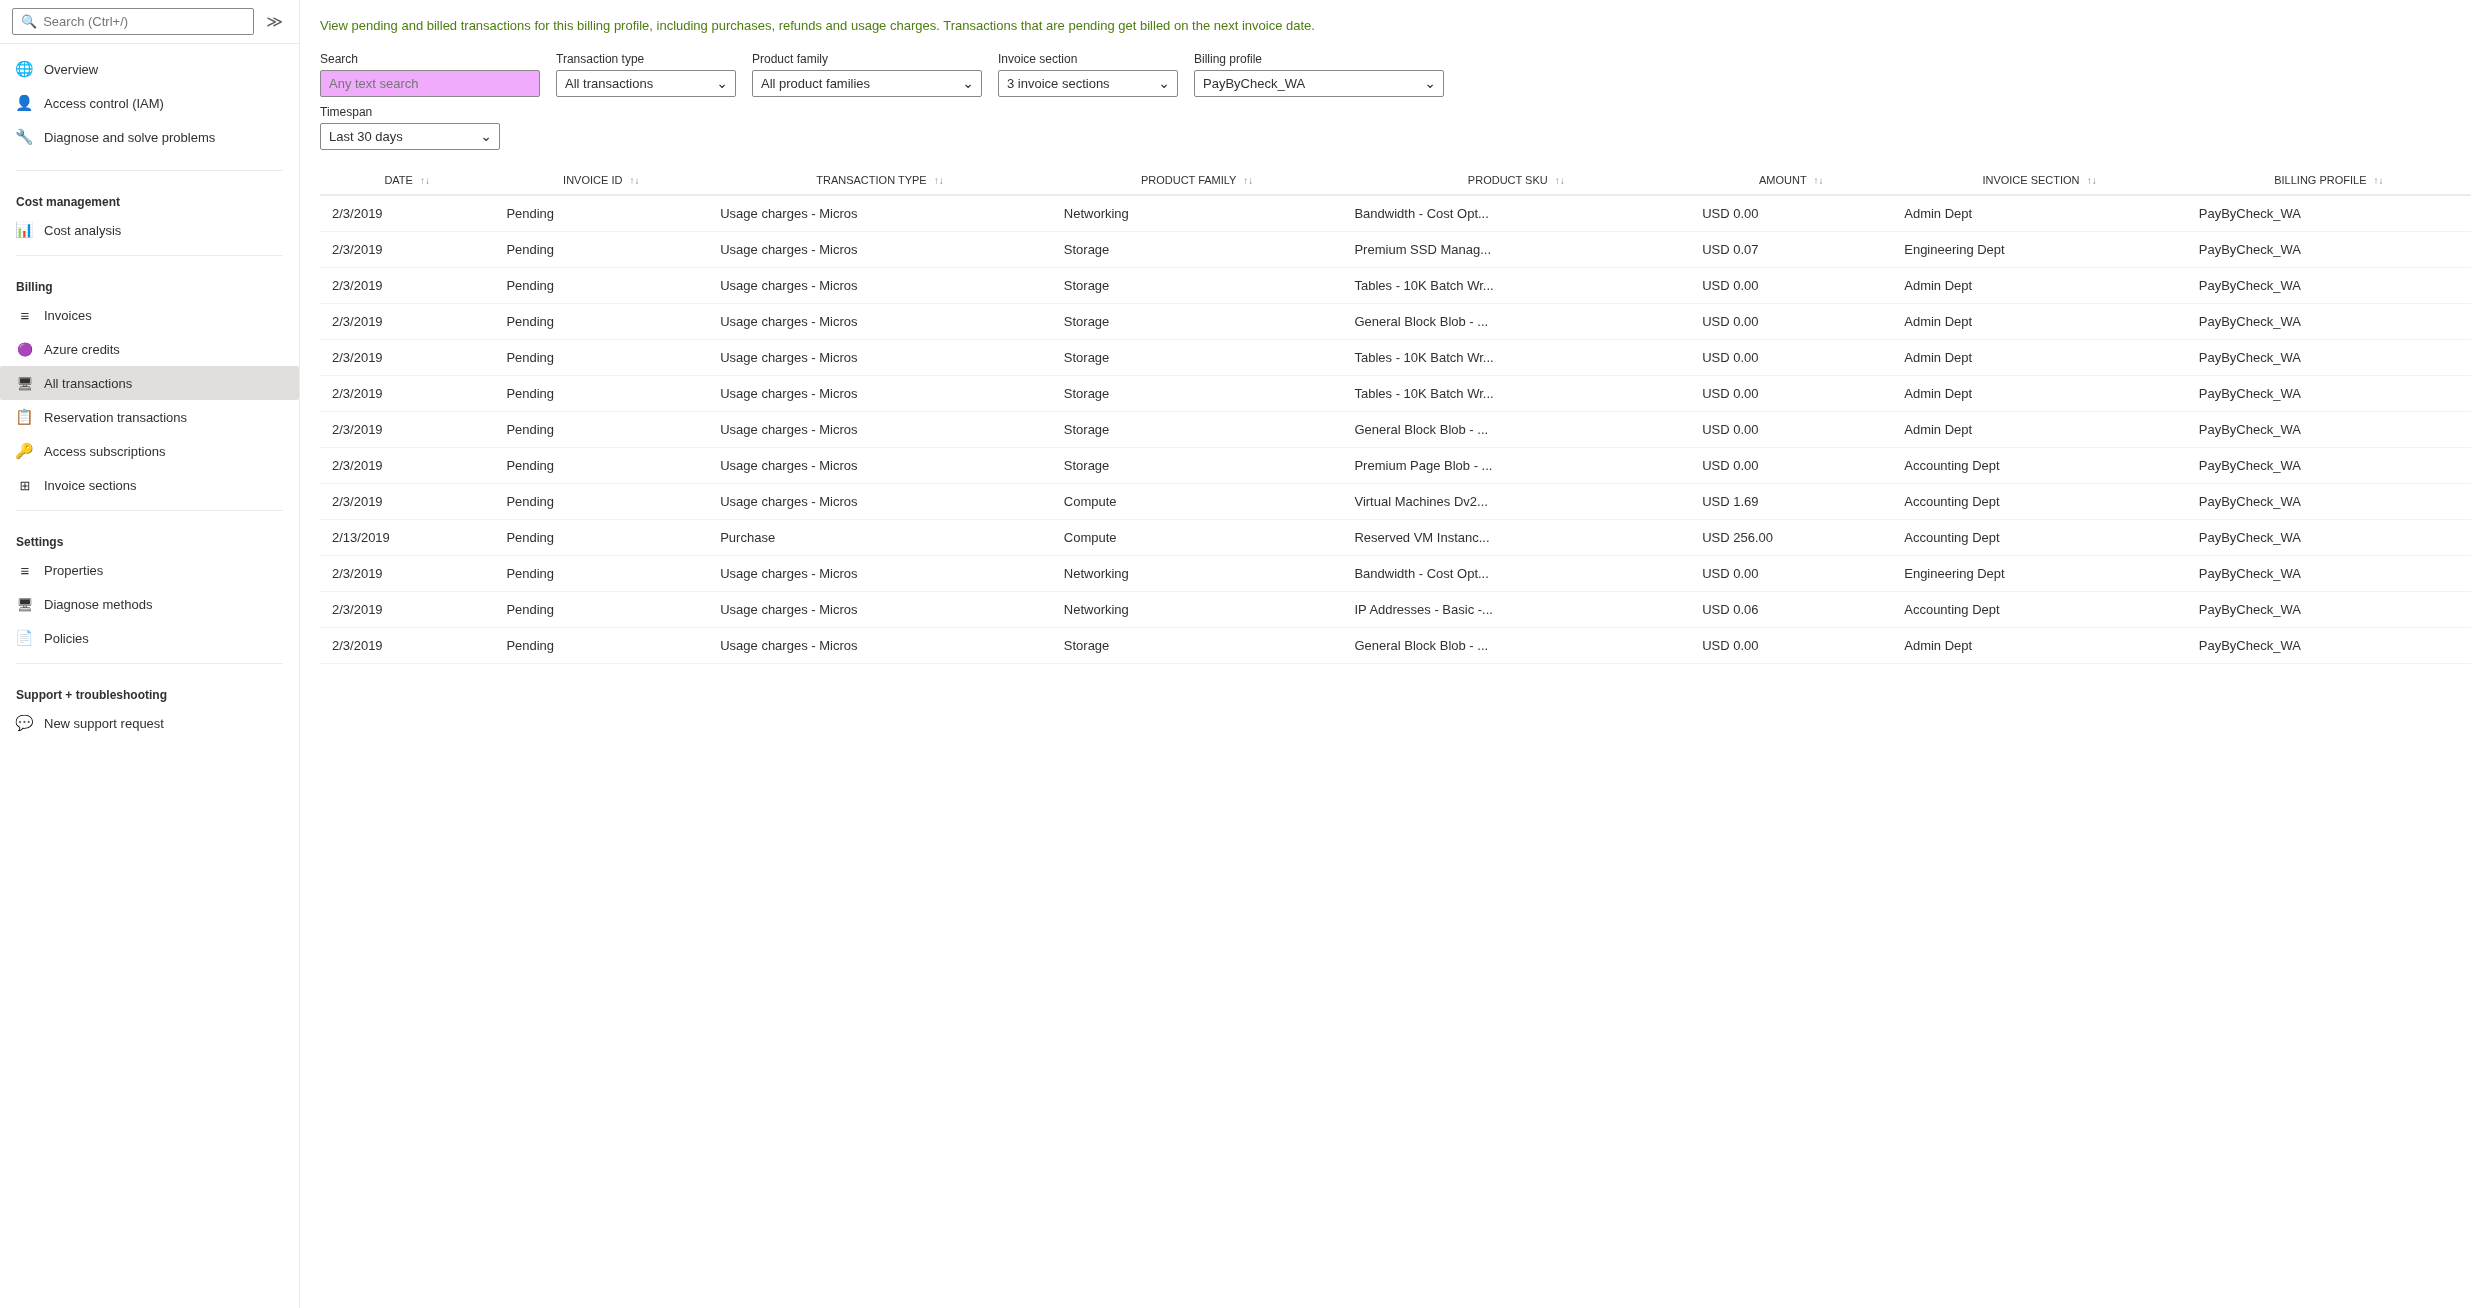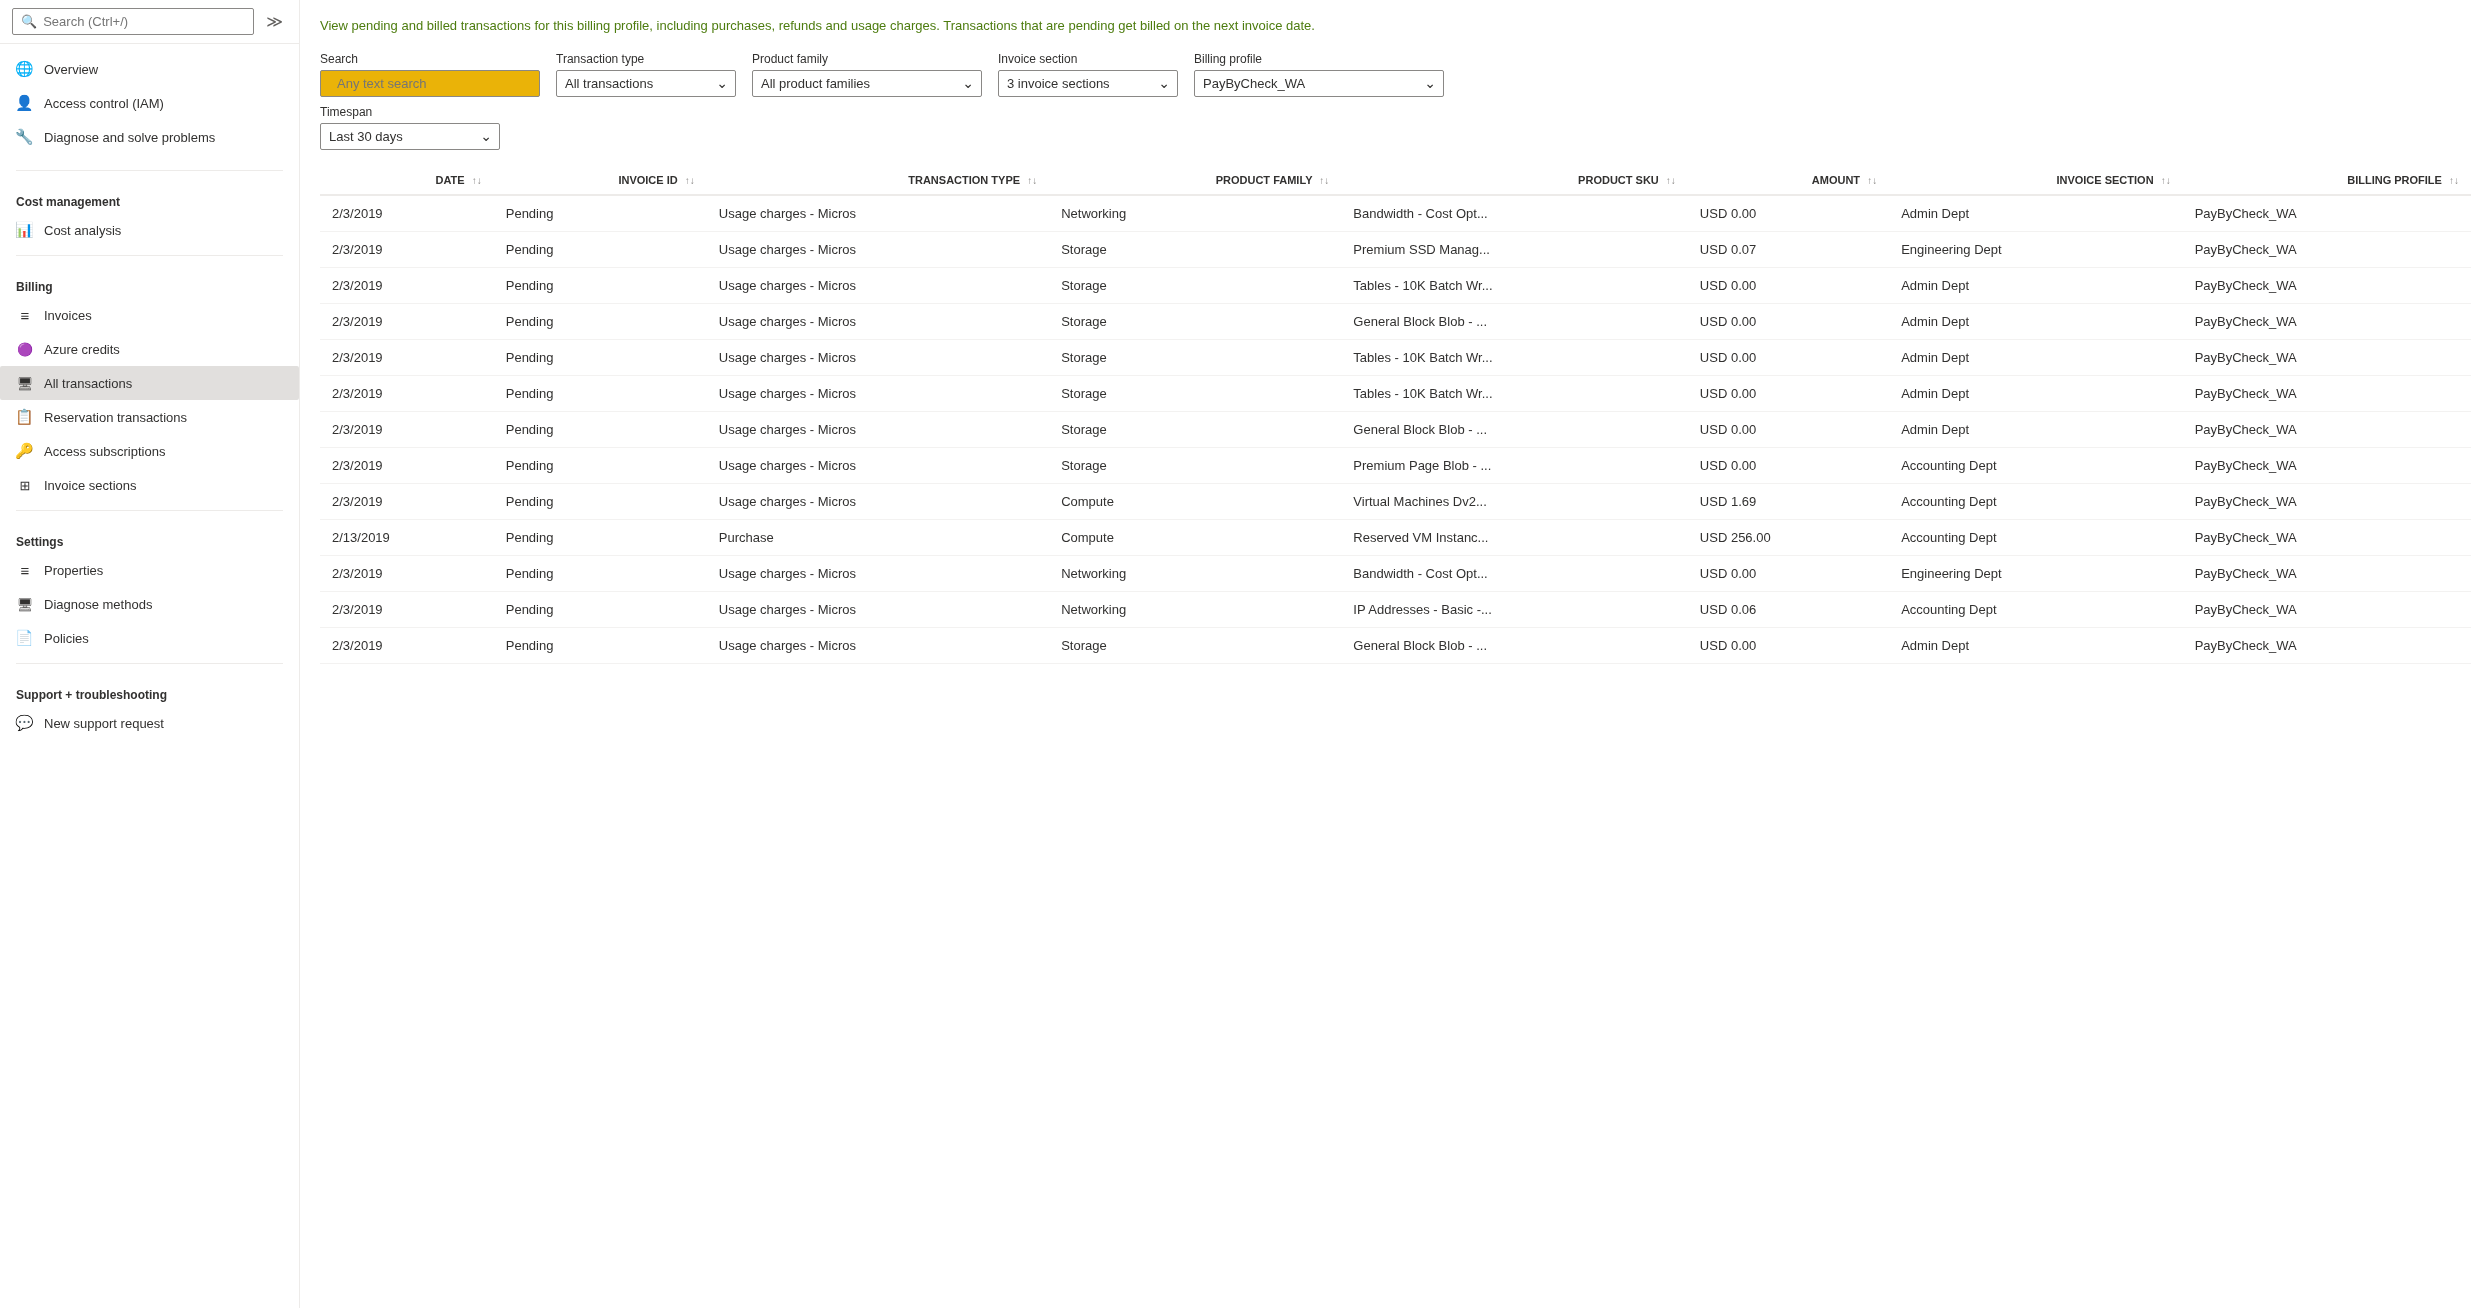--- a/index.html
+++ b/index.html
@@ -103,26 +103,26 @@
       gap: 4px;
     }
     .filter-label {
       font-size: 12px;
       color: #323130;
       font-weight: 400;
     }
     .filter-input {
       border: 1px solid #8a8886;
       border-radius: 2px;
-      padding: 5px 16px;
+      padding: 5px 8px;
       font-size: 13px;
       color: #605e5c;
       min-width: 200px;
       outline: none;
-      background: #eab308;
+      background: #f0abfc;
     }
     .filter-select {
       border: 1px solid #8a8886;
       border-radius: 2px;
       padding: 5px 28px 5px 8px;
       font-size: 13px;
       color: #323130;
       min-width: 180px;
       outline: none;
       background: #fff;
@@ -149,24 +149,24 @@
 
     .filters-row2 { margin-top: 4px; margin-bottom: 16px; }
 
     
     .data-table {
       width: 100%;
       border-collapse: collapse;
       font-size: 13px;
     }
     .data-table th {
-      text-align: right;
+      text-align: center;
       padding: 8px 12px;
       font-size: 11px;
-      font-weight: 700;
+      font-weight: 400;
       color: #323130;
       text-transform: uppercase;
       border-bottom: 2px solid #edebe9;
       white-space: nowrap;
       cursor: pointer;
       user-select: none;
     }
     .data-table th .sort-icon {
       display: inline-block;
       margin-left: 4px;

